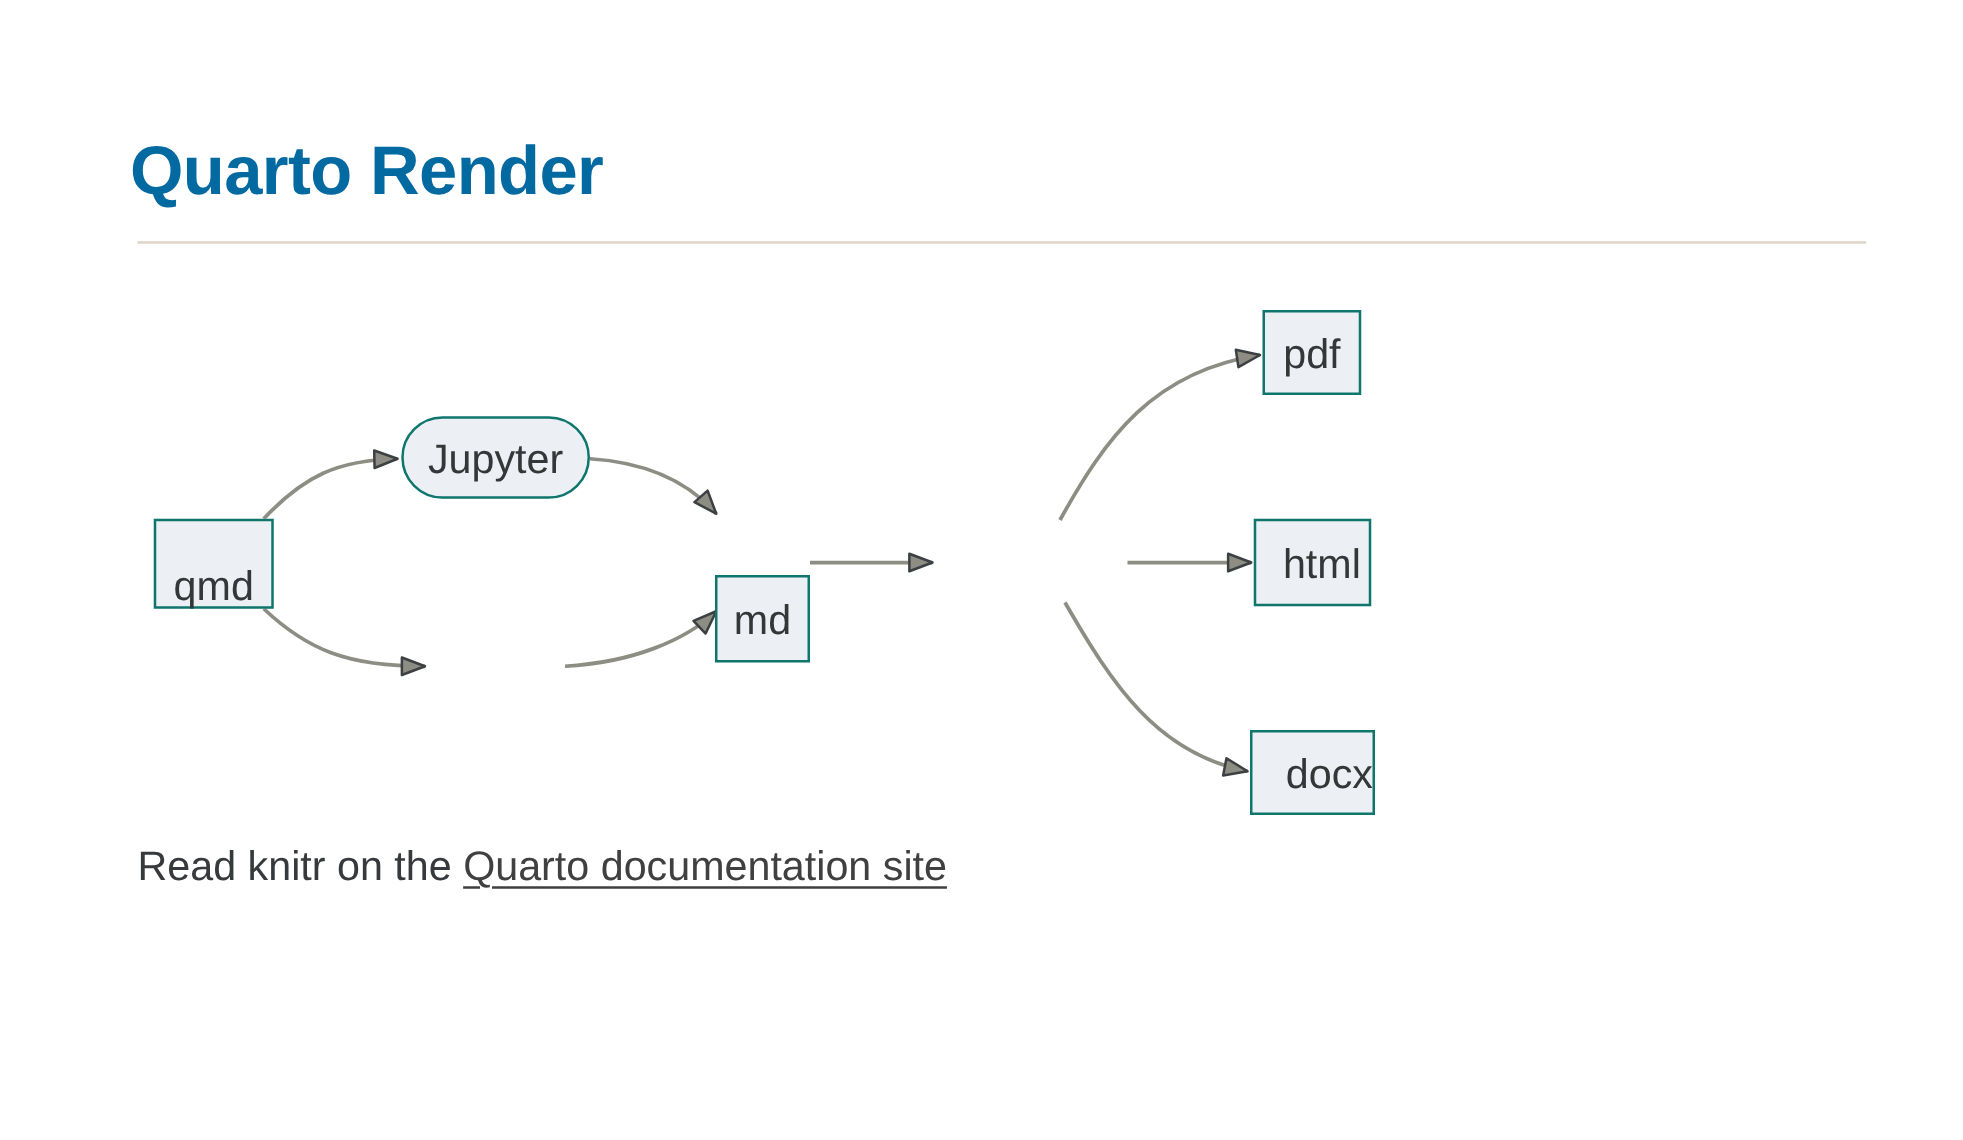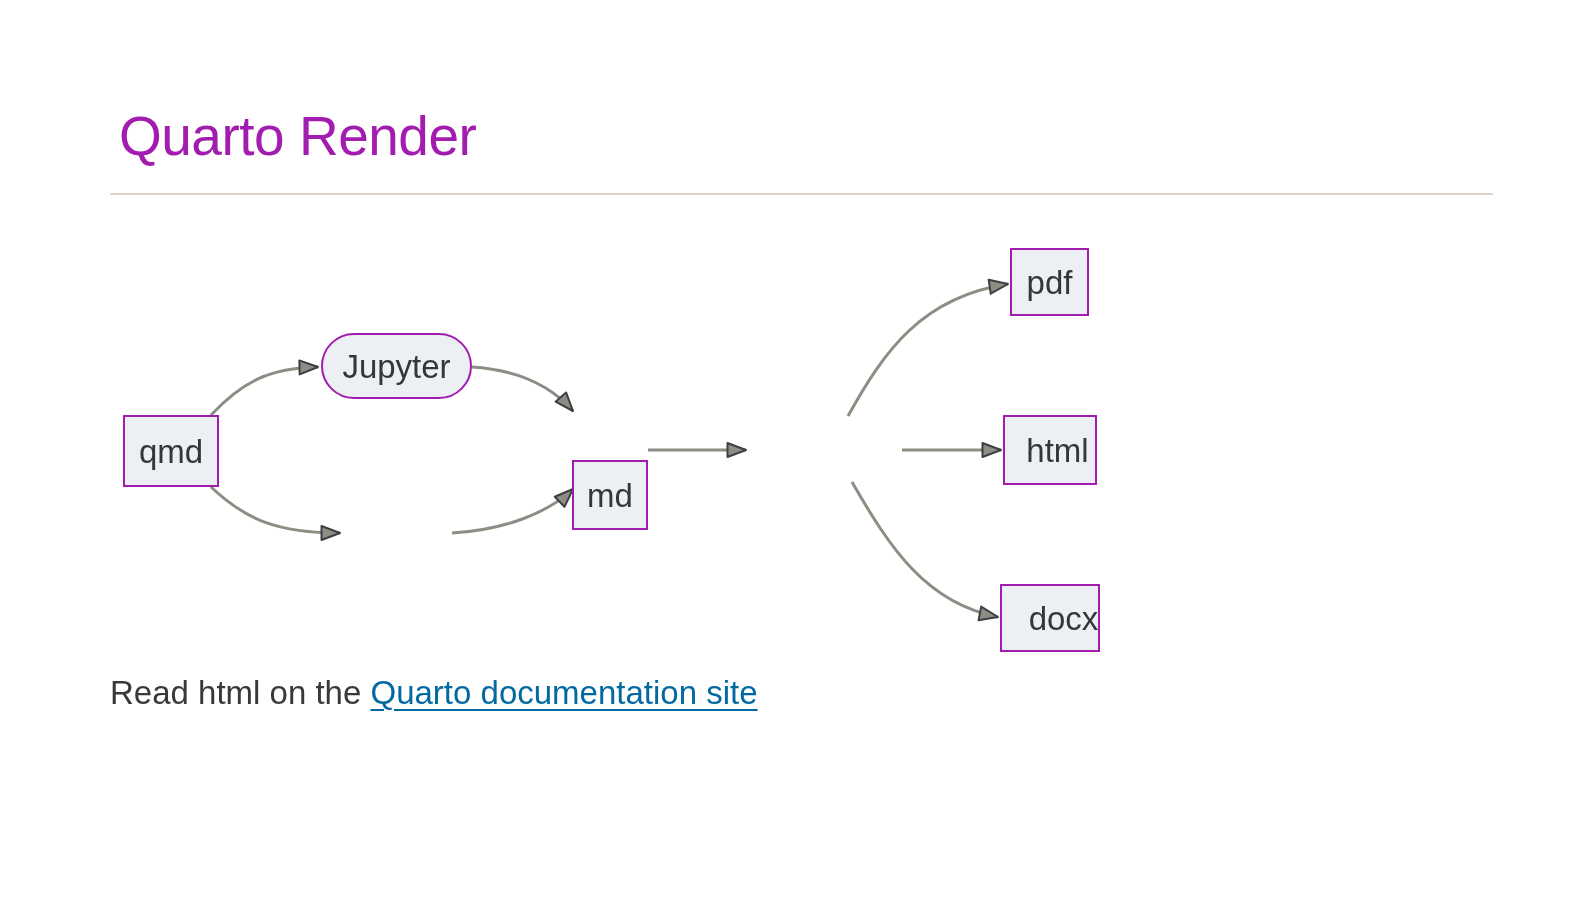--- a/index.html
+++ b/index.html
@@ -12,27 +12,27 @@
     font-family: "Liberation Sans", "DejaVu Sans", sans-serif;
   }
   .page {
     position: relative;
     width: 1570px;
     height: 912px;
     background: #ffffff;
   }
   .title {
     position: absolute;
-    left: 119px;
+    left: 104px;
     top: 103px;
     margin: 0;
     font-size: 55px;
-    font-weight: 400;
+    font-weight: 700;
     letter-spacing: -0.5px;
-    color: #a21caf;
+    color: #0369a1;
     line-height: 1.2;
   }
   .divider {
     position: absolute;
     left: 110px;
     top: 193px;
     width: 1383px;
     height: 2px;
     background: #ddd5c8;
   }
@@ -46,50 +46,50 @@
   }
   .edge {
     stroke: #8d8d84;
     stroke-width: 3px;
     fill: none;
   }
   .node {
     position: absolute;
     box-sizing: border-box;
     background: #ecf0f4;
-    border: 2px solid #a21caf;
+    border: 2px solid #0f766e;
     color: #343738;
     font-size: 33px;
     display: flex;
     align-items: center;
     justify-content: center;
     white-space: nowrap;
     line-height: 1;
   }
   .node.rect { border-radius: 0; }
   .node.rounded { border-radius: 33px; }
-  .n-qmd    { left: 123px;  top: 415px; width: 96px;  height: 72px; }
+  .n-qmd    { left: 123px;  top: 415px; width: 96px;  height: 72px; align-items: flex-end; }
   .n-jupyter{ left: 321px;  top: 333px; width: 151px; height: 66px; border-radius: 30px; }
   .n-knitr  { left: 342px;  top: 500px; width: 110px; height: 66px; border-radius: 30px; }
   .n-md     { left: 572px;  top: 415px; width: 76px;  height: 70px; margin-top: 45px; }
   .n-pandoc { left: 749px;  top: 415px; width: 153px; height: 68px; border-radius: 34px; }
   .n-pdf    { left: 1010px; top: 248px; width: 79px;  height: 68px; }
   .n-html   { left: 1003px; top: 415px; width: 94px;  height: 70px; padding-left: 15px; }
   .n-docx   { left: 1000px; top: 584px; width: 100px; height: 68px; padding-left: 27px; }
   .footer {
     position: absolute;
     left: 110px;
     top: 672px;
     margin: 0;
     font-size: 33px;
     color: #373a3c;
     line-height: 1.3;
   }
   .footer a {
-    color: #0369a1;
+    color: #404040;
     text-decoration: underline;
     text-underline-offset: 5px;
     text-decoration-thickness: 2px;
   }
 </style>
 </head>
 <body>
 
 <div class="page">
 
@@ -125,15 +125,15 @@
   <div class="node rect n-pdf">
     <span>pdf</span>
   </div>
   <div class="node rect n-html">
     <span>html</span>
   </div>
   <div class="node rect n-docx">
     <span>docx</span>
   </div>
 
-  <p class="footer"><span>Read html on the </span><a href="#">Quarto documentation site</a></p>
+  <p class="footer"><span>Read knitr on the </span><a href="#">Quarto documentation site</a></p>
 
 </div>
 
 </body></html>

